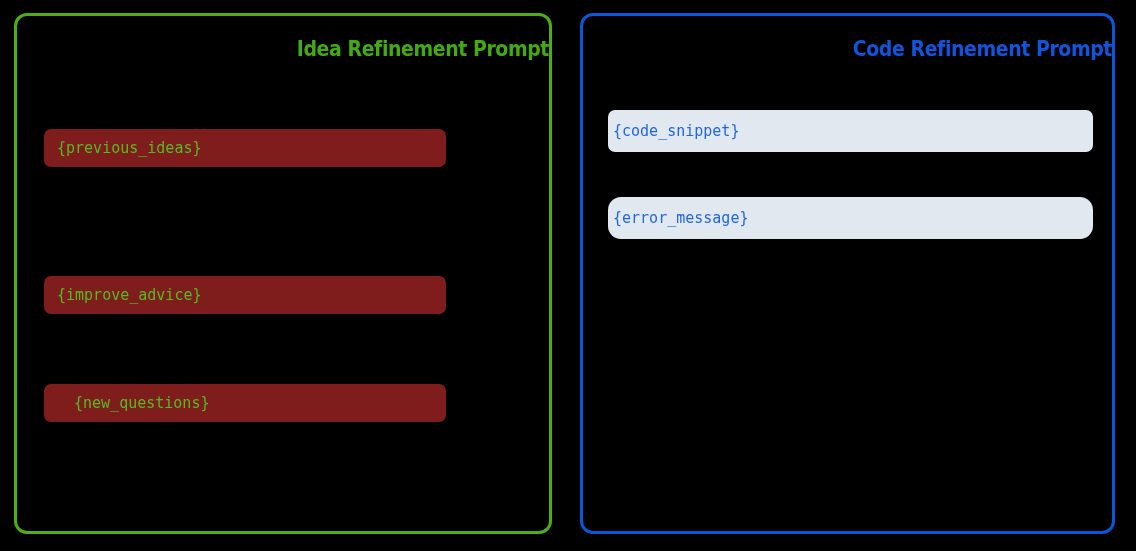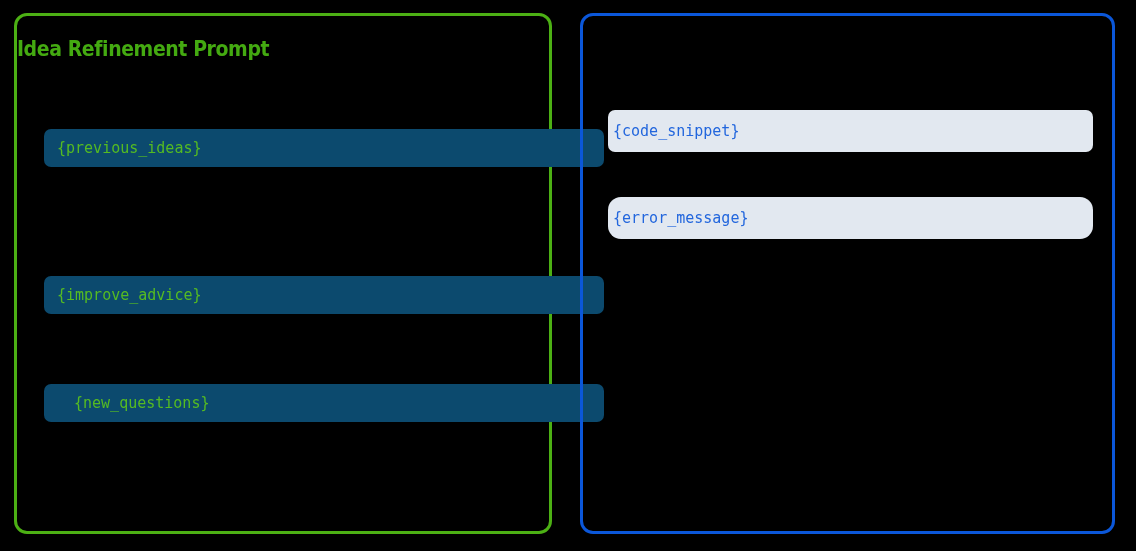--- a/index.html
+++ b/index.html
@@ -47,21 +47,21 @@
     top: 13px;
     width: 535px;
     height: 521px;
     border-color: #0b57d9;
   }
 
   .panel-title {
     position: absolute;
     left: 0;
     width: 100%;
-    text-align: left;
+    text-align: right;
     font-weight: 700;
     font-size: 21px;
     letter-spacing: -0.4px;
     font-family: "DejaVu Sans", "Liberation Sans", sans-serif;
     font-stretch: condensed;
     white-space: nowrap;
     user-select: none;
   }
 
   .panel-idea .panel-title {
@@ -81,24 +81,24 @@
     display: flex;
     align-items: center;
     font-family: "DejaVu Sans Mono", "Liberation Mono", monospace;
     font-size: 15px;
     line-height: 1;
     white-space: nowrap;
     overflow: hidden;
   }
 
   .slot-green {
-    background: #0c4a6e;
+    background: #7f1d1d;
     color: #55bb22;
     left: 27px;
-    width: 560px;
+    width: 402px;
     height: 38px;
     padding-left: 13px;
   }
 
   .slot-blue {
     background: #e2e8f0;
     color: #2266dd;
     left: 25px;
     width: 485px;
     height: 42px;
@@ -121,19 +121,20 @@
     <div class="panel-title">Idea Refinement Prompt</div>
 
     <div class="slot slot-green g-slot-0">{previous_ideas}</div>
 
     <div class="slot slot-green g-slot-1">{improve_advice}</div>
 
     <div class="slot slot-green g-slot-2">{new_questions}</div>
   </section>
 
   <section class="panel panel-code">
+    <div class="panel-title">Code Refinement Prompt</div>
 
     <div class="slot slot-blue b-slot-0">{code_snippet}</div>
 
     <div class="slot slot-blue b-slot-1">{error_message}</div>
   </section>
 
 </div>
 
 </body></html>

